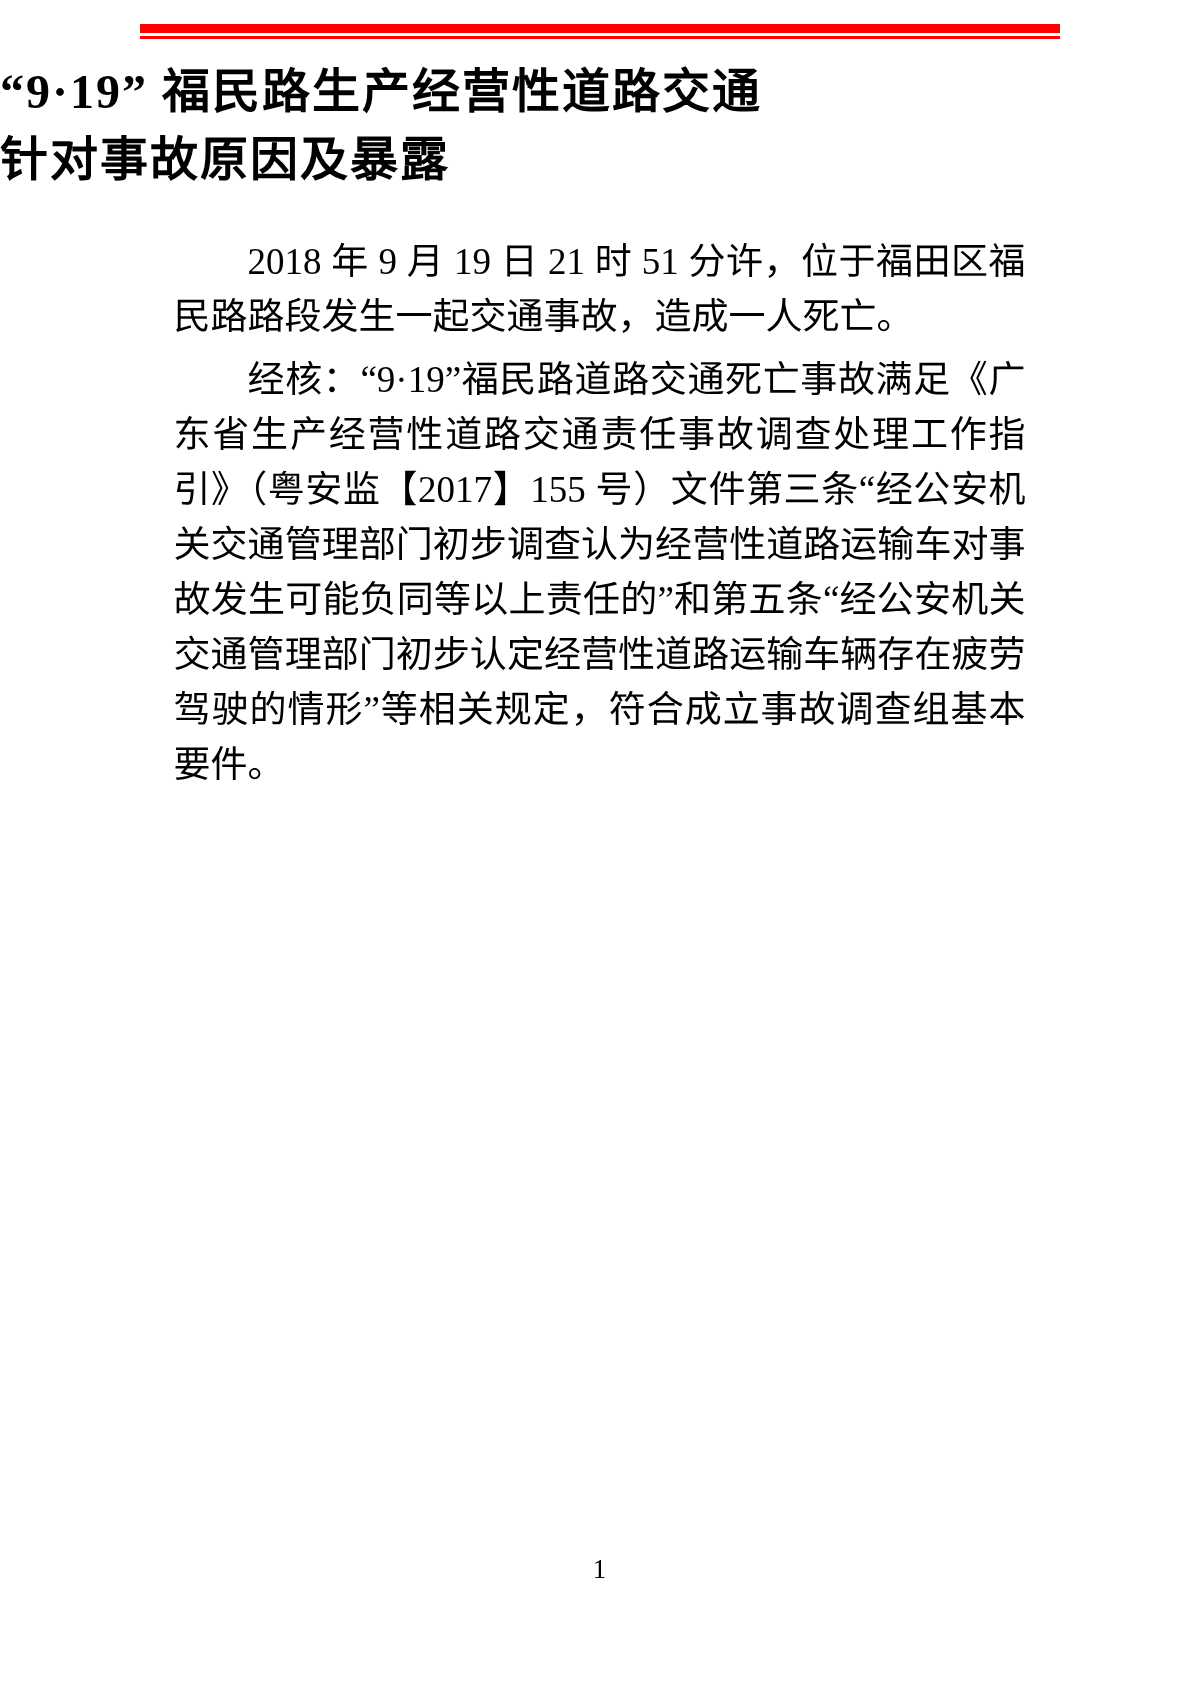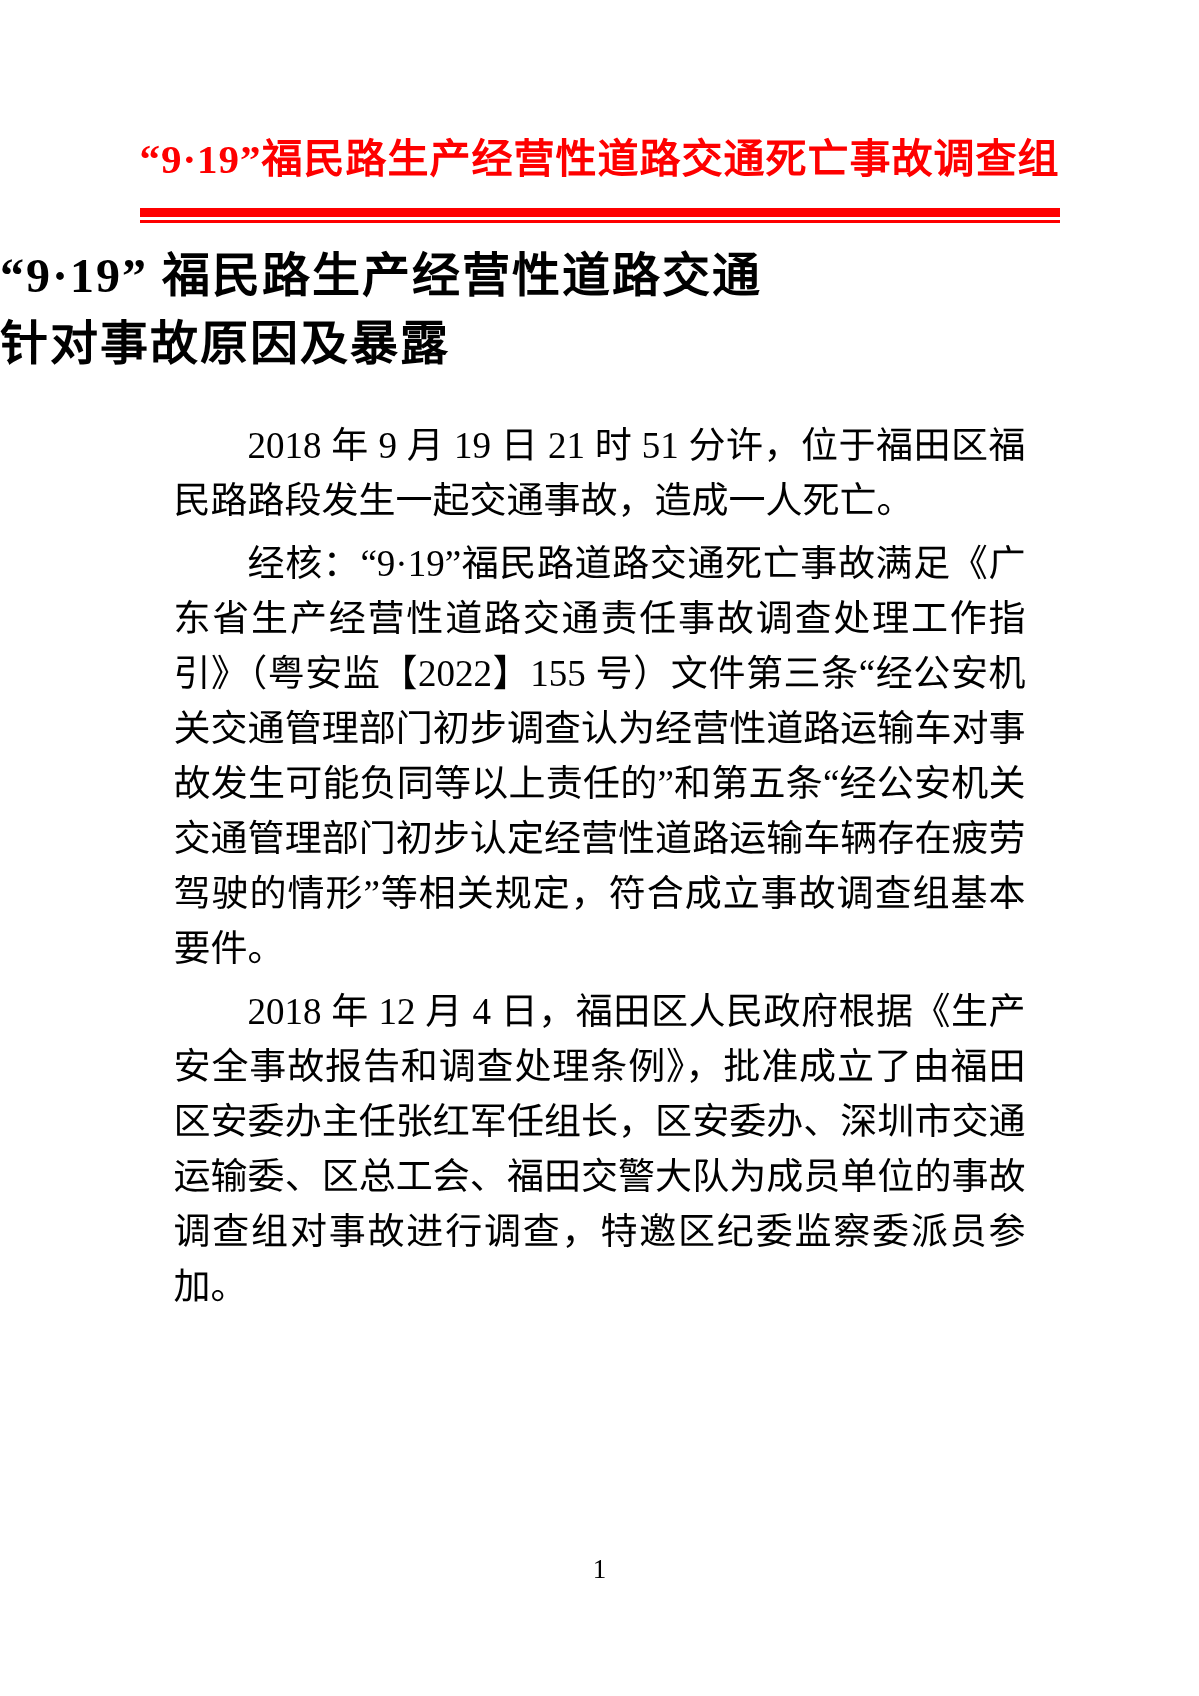--- a/index.html
+++ b/index.html
@@ -71,33 +71,31 @@
     font-size: 27px;
     line-height: 30px;
     color: #000000;
   }
 </style>
 </head>
 <body>
 
 <div class="page">
 
-  <div class="letterhead">“9·19”福民路生产经营性道路交通死亡事故调查组</div>
 
   <div class="rule-wrap">
     <div class="rule-thick"></div>
     <div class="rule-thin"></div>
   </div>
 
   <div class="doc-title">
     <div>“9·19” 福民路生产经营性道路交通</div>
     <div>针对事故原因及暴露</div>
   </div>
 
   <div class="body-text">
     <p>2018 年 9 月 19 日 21 时 51 分许，位于福田区福民路路段发生一起交通事故，造成一人死亡。</p>
-    <p>经核：“9·19”福民路道路交通死亡事故满足《广东省生产经营性道路交通责任事故调查处理工作指引》（粤安监【2022】155 号）文件第三条“经公安机关交通管理部门初步调查认为经营性道路运输车对事故发生可能负同等以上责任的”和第五条“经公安机关交通管理部门初步认定经营性道路运输车辆存在疲劳驾驶的情形”等相关规定，符合成立事故调查组基本要件。</p>
-    <p>2018 年 12 月 4 日，福田区人民政府根据《生产安全事故报告和调查处理条例》，批准成立了由福田区安委办主任张红军任组长，区安委办、深圳市交通运输委、区总工会、福田交警大队为成员单位的事故调查组对事故进行调查，特邀区纪委监察委派员参加。</p>
+    <p>经核：“9·19”福民路道路交通死亡事故满足《广东省生产经营性道路交通责任事故调查处理工作指引》（粤安监【2017】155 号）文件第三条“经公安机关交通管理部门初步调查认为经营性道路运输车对事故发生可能负同等以上责任的”和第五条“经公安机关交通管理部门初步认定经营性道路运输车辆存在疲劳驾驶的情形”等相关规定，符合成立事故调查组基本要件。</p>
   </div>
 
   <div class="page-number">1</div>
 
 </div>
 
 </body></html>

